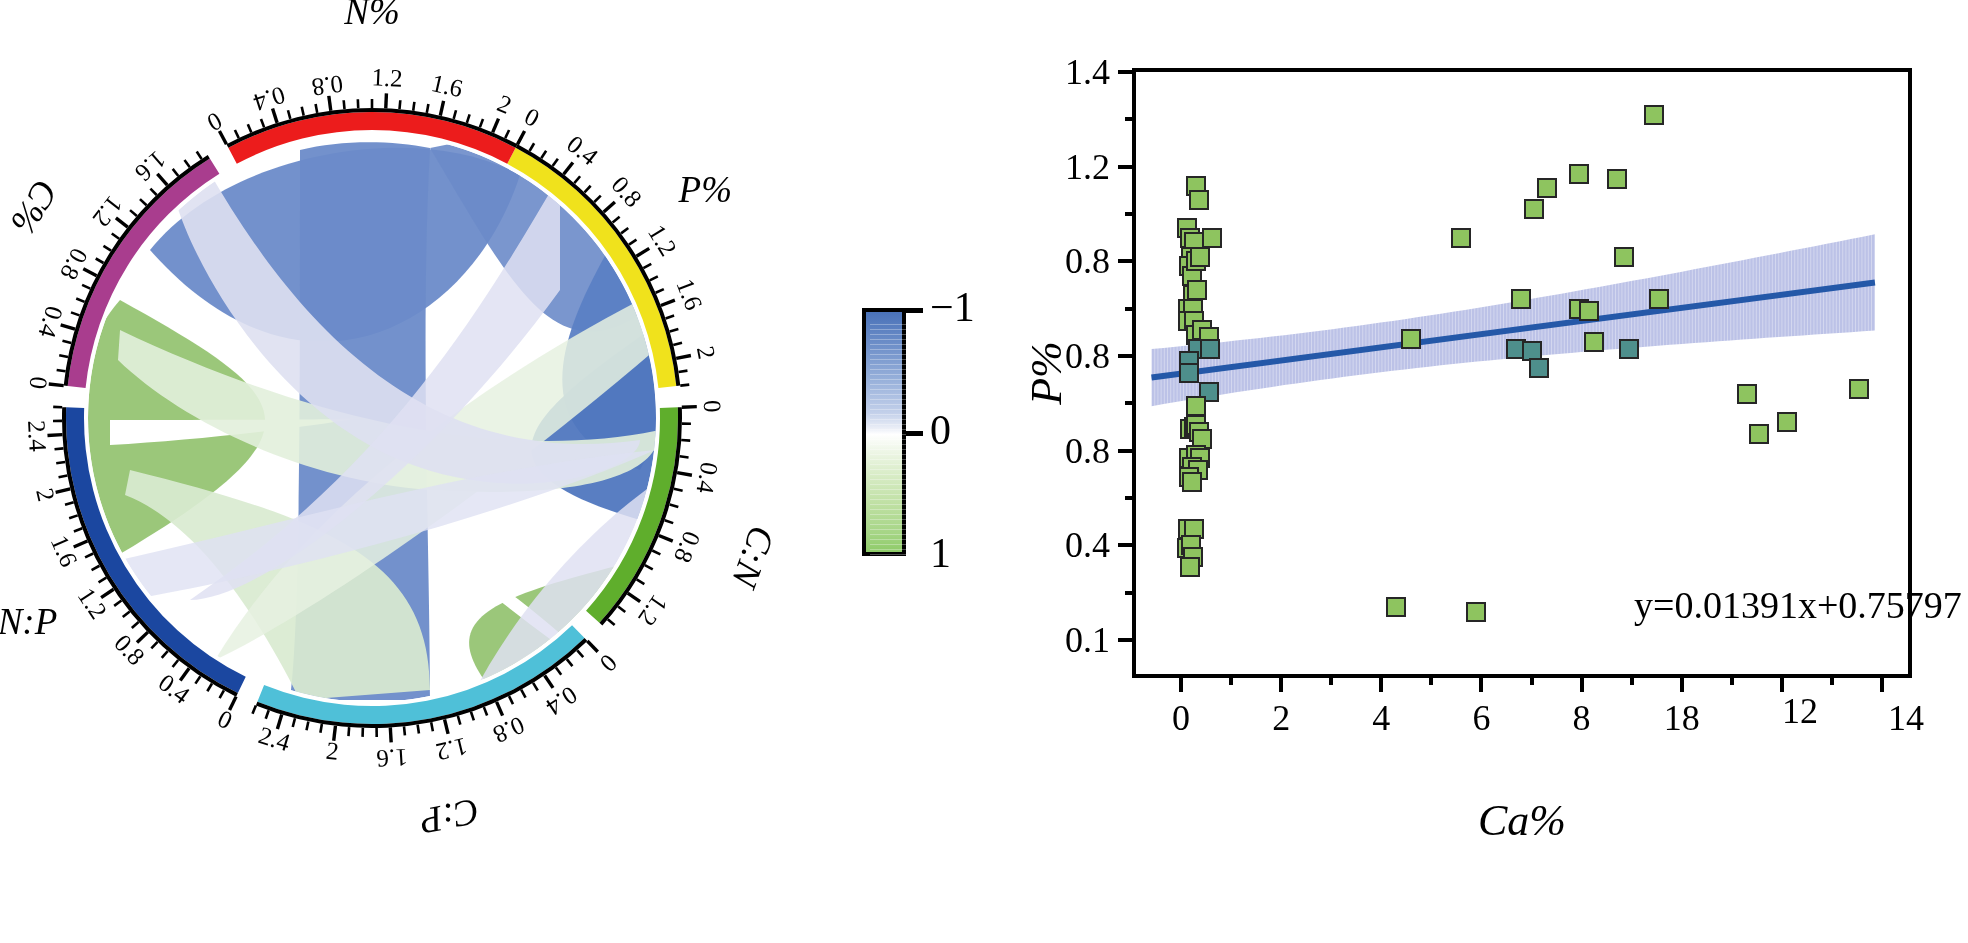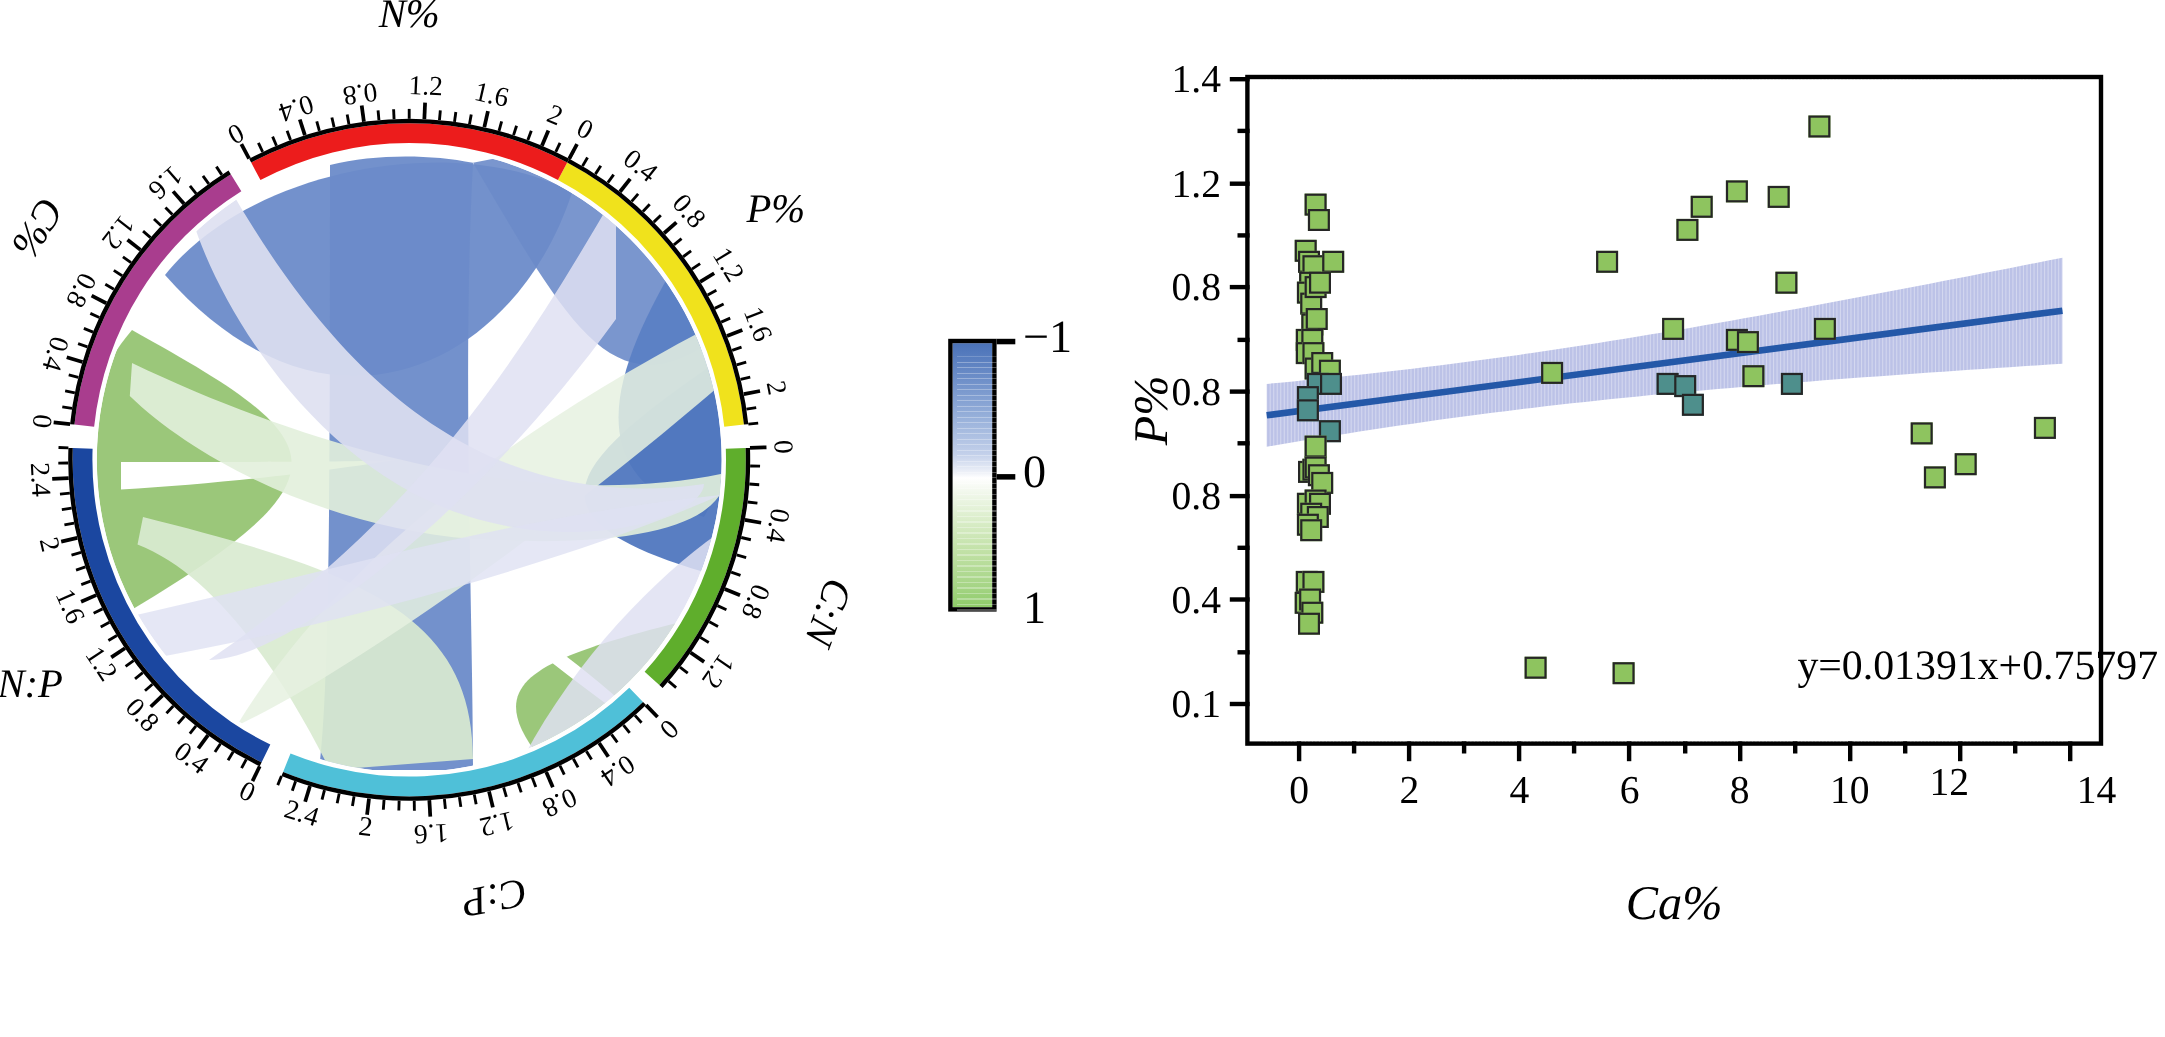--- a/index.html
+++ b/index.html
@@ -412,23 +412,23 @@
           <div class="xtick" style="left: 243.316px;"></div>
           <div class="xlab" style="left: 245.316px;">4</div>
           <div class="xtick minor" style="left: 293.381px;"></div>
           <div class="xtick" style="left: 343.445px;"></div>
           <div class="xlab" style="left: 345.445px;">6</div>
           <div class="xtick minor" style="left: 393.51px;"></div>
           <div class="xtick" style="left: 443.574px;"></div>
           <div class="xlab" style="left: 445.574px;">8</div>
           <div class="xtick minor" style="left: 493.639px;"></div>
           <div class="xtick" style="left: 543.703px;"></div>
-          <div class="xlab" style="left: 545.703px;">10</div>
+          <div class="xlab" style="left: 545.703px;">18</div>
           <div class="xtick minor" style="left: 593.768px;"></div>
           <div class="xtick" style="left: 643.832px;"></div>
-          <div class="xlab" style="left: 636px; margin-top: 19px;">12</div>
+          <div class="xlab" style="left: 664px; margin-top: 19px;">12</div>
           <div class="xtick minor" style="left: 693.897px;"></div>
           <div class="xtick" style="left: 743.961px;"></div>
           <div class="xlab" style="left: 770px;">14</div>
         </div>
     </div>
   </div>
 </div>
 
 </body></html>

